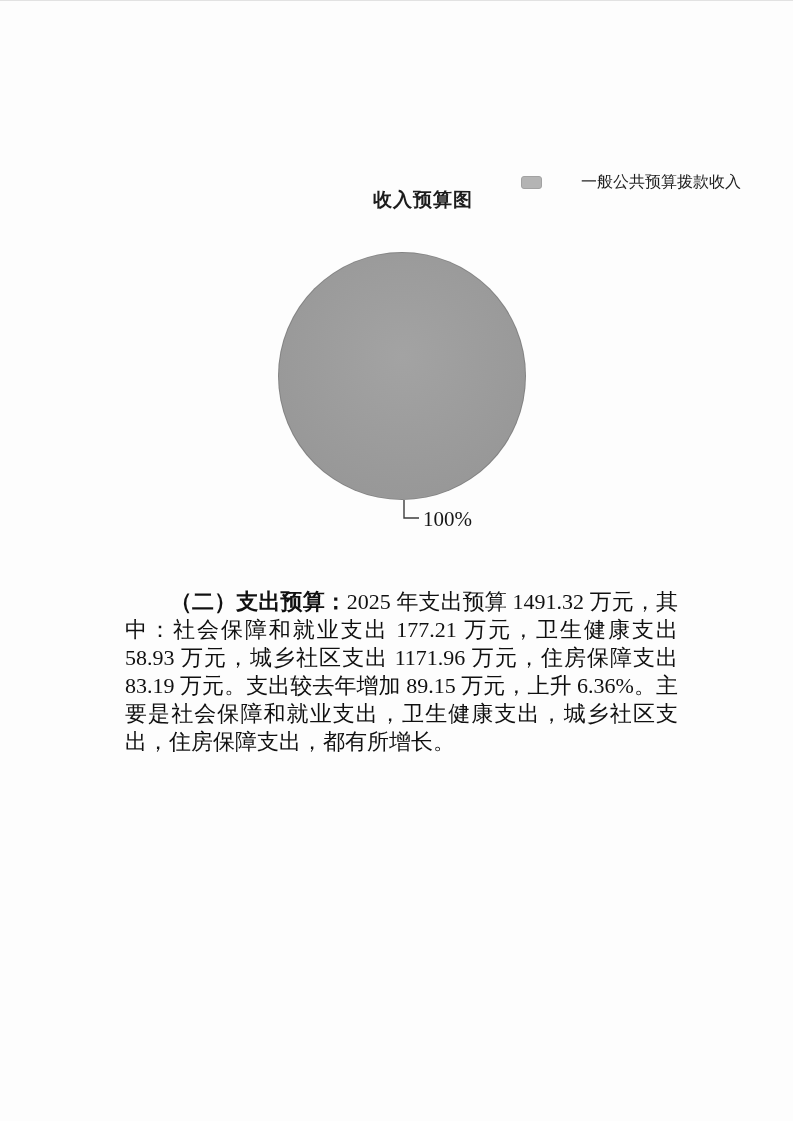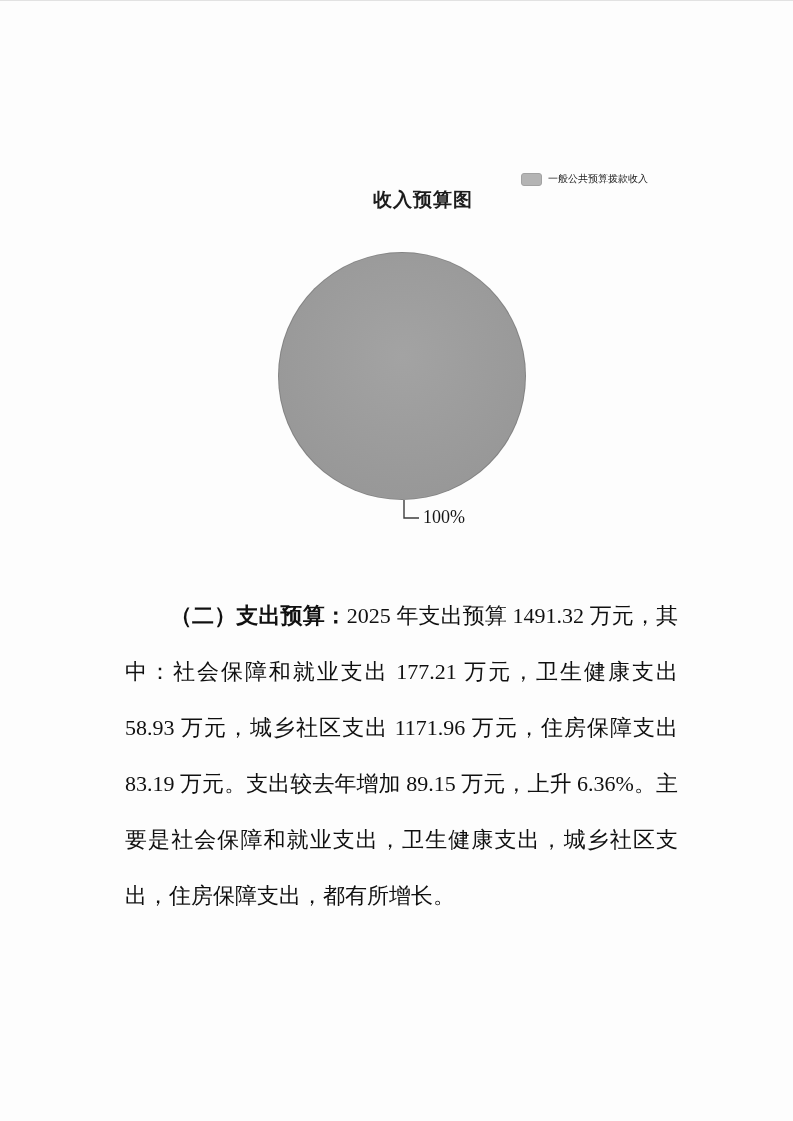--- a/index.html
+++ b/index.html
@@ -44,23 +44,24 @@
   .legend-swatch {
     width: 21px;
     height: 13px;
     border-radius: 3px;
     background: #b4b4b4;
     border: 1px solid #a2a2a2;
     box-sizing: border-box;
   }
   .legend-label {
     font-family: "Liberation Sans", "DejaVu Sans", sans-serif;
-    font-size: 10px;
+    font-size: 16px;
     color: #1e1e1e;
     white-space: nowrap;
+    margin-left: 33px;
   }
   
   .pie {
     position: absolute;
     left: 278px;
     top: 252px;
     width: 248px;
     height: 248px;
     border-radius: 50%;
     background:
@@ -74,32 +75,32 @@
     left: 397px;
     top: 496px;
     width: 28px;
     height: 28px;
   }
   .pie-data-label {
     position: absolute;
     left: 423px;
     top: 507px;
     font-family: "Liberation Serif", "DejaVu Serif", serif;
-    font-size: 18px;
+    font-size: 21px;
     color: #161616;
   }
   
   .body-paragraph {
     position: absolute;
     left: 125px;
     top: 588px;
     width: 553px;
     margin: 0;
     font-size: 22px;
-    line-height: 56px;
+    line-height: 28px;
     text-align: justify;
     text-indent: 45px;
     color: #101010;
   }
   .body-paragraph .lead-bold {
     font-weight: 700;
   }
 </style>
 </head>
 <body>

